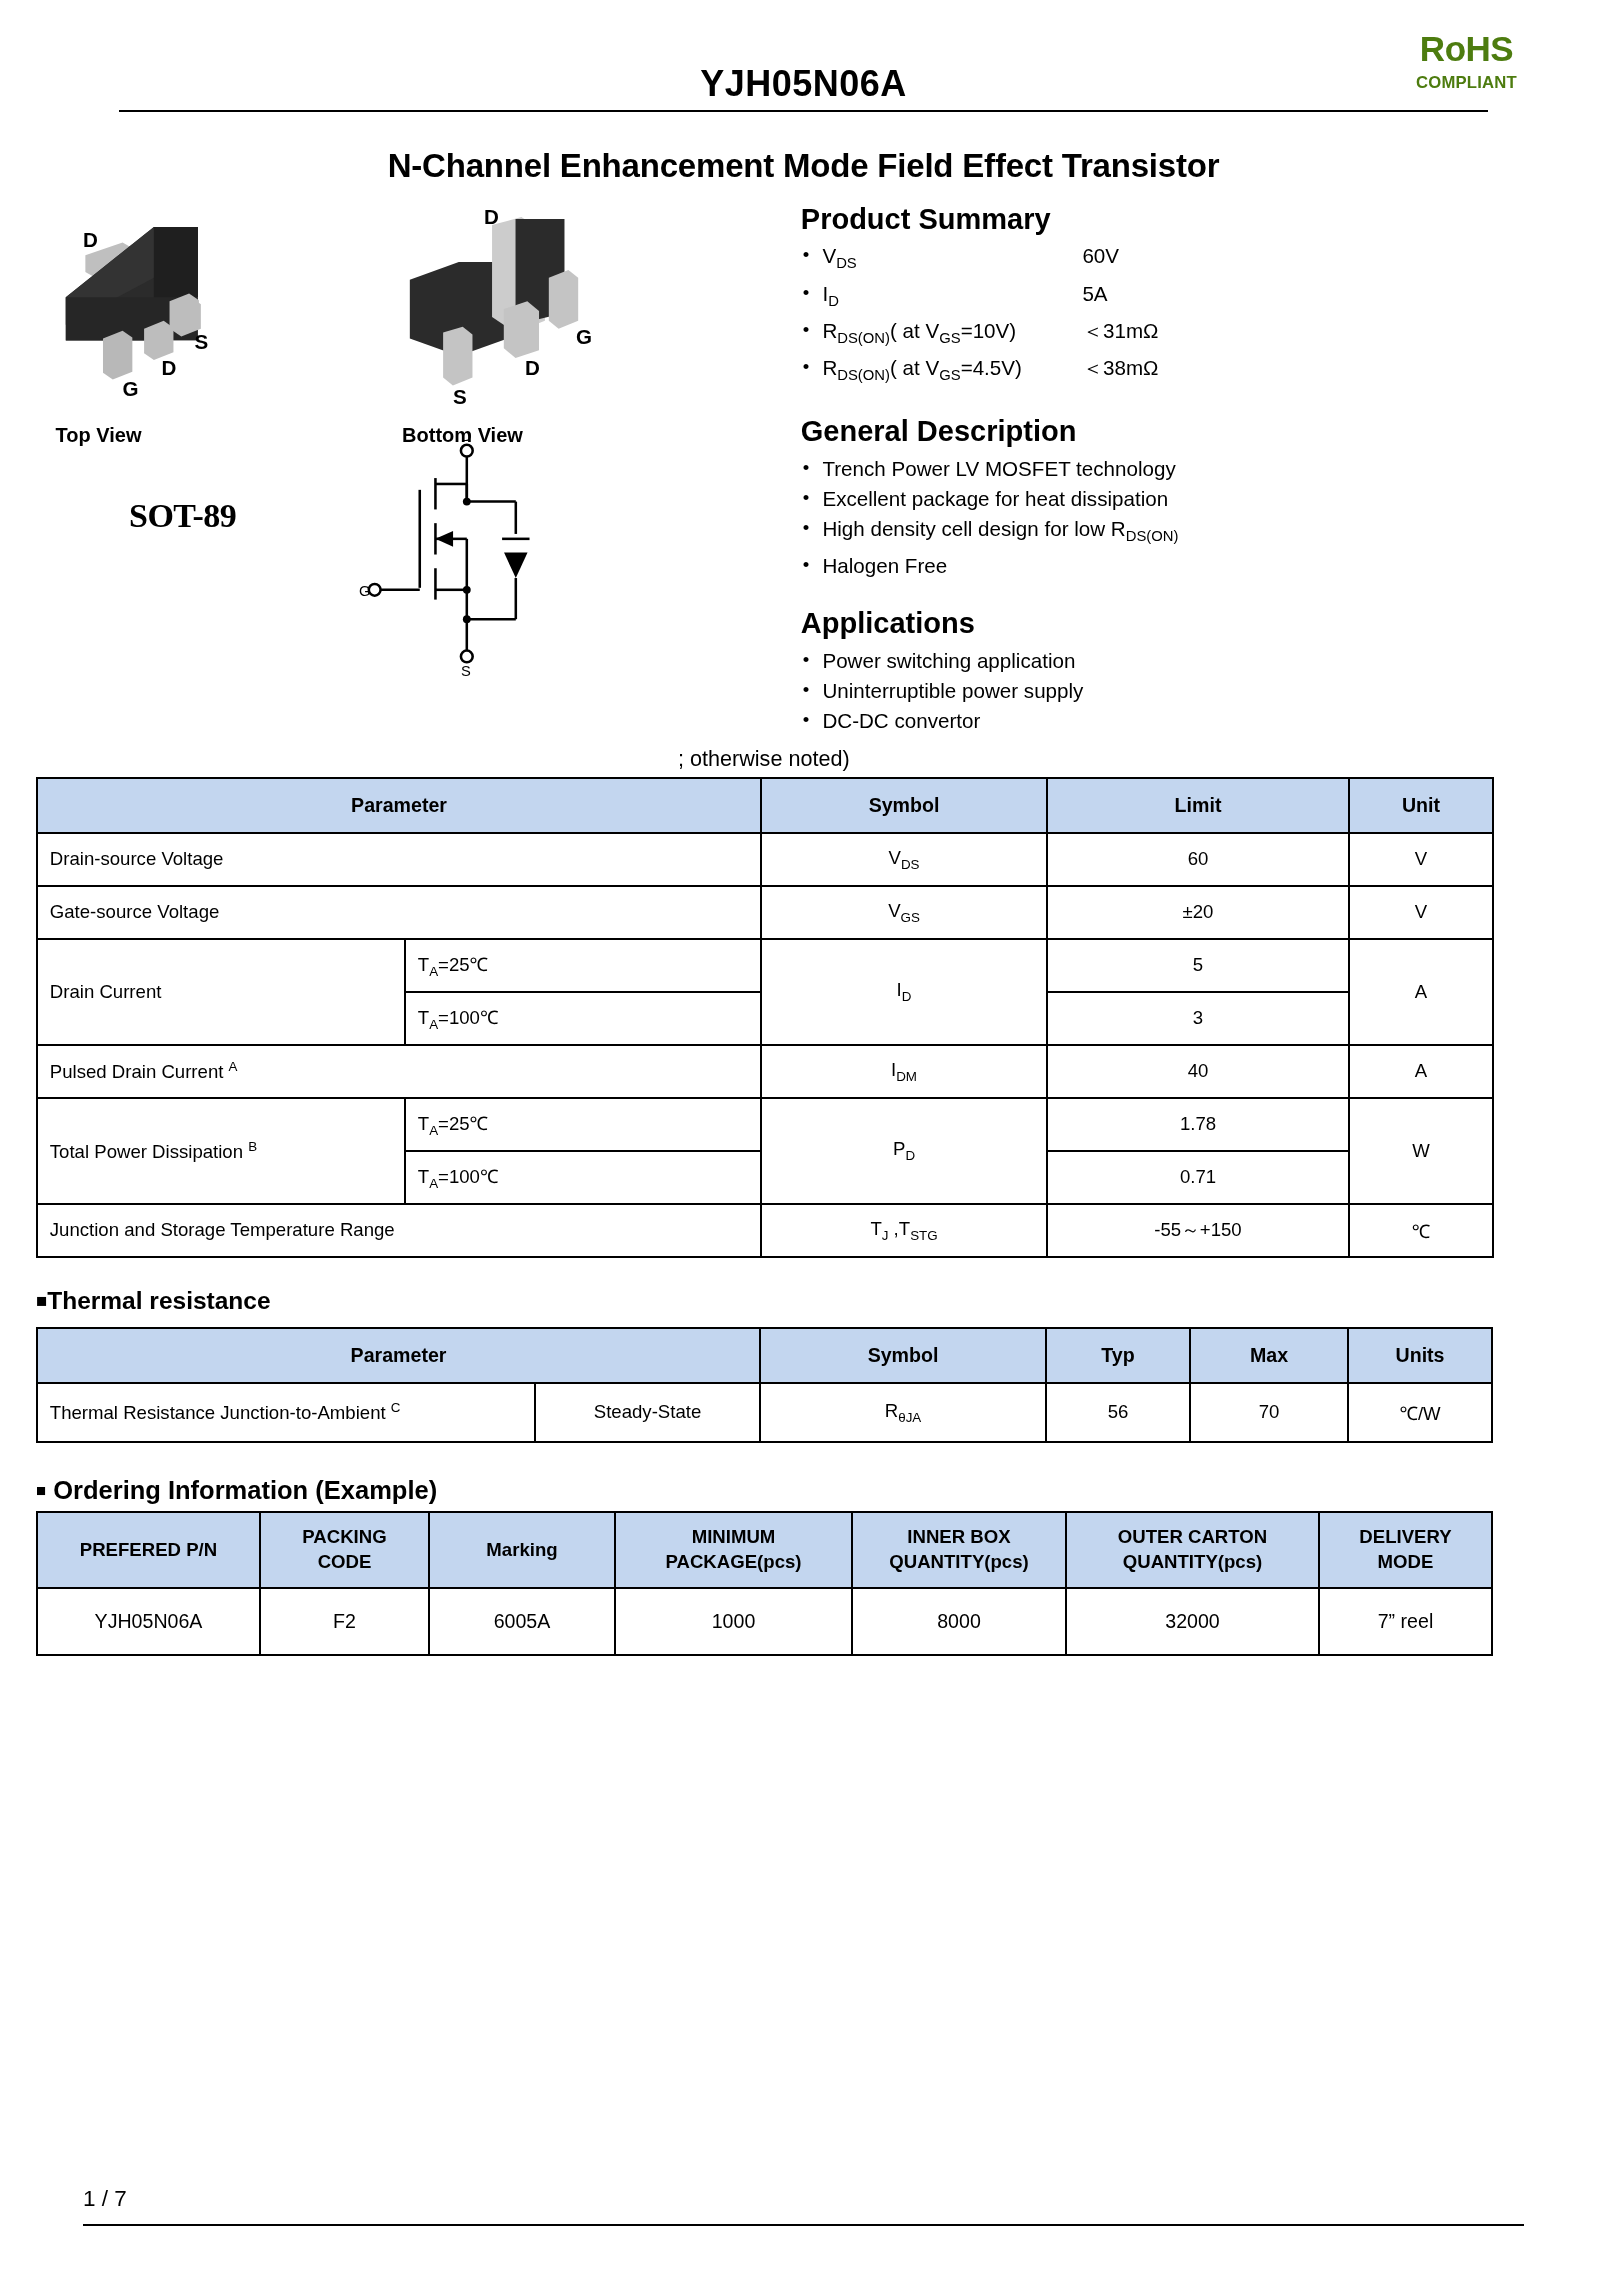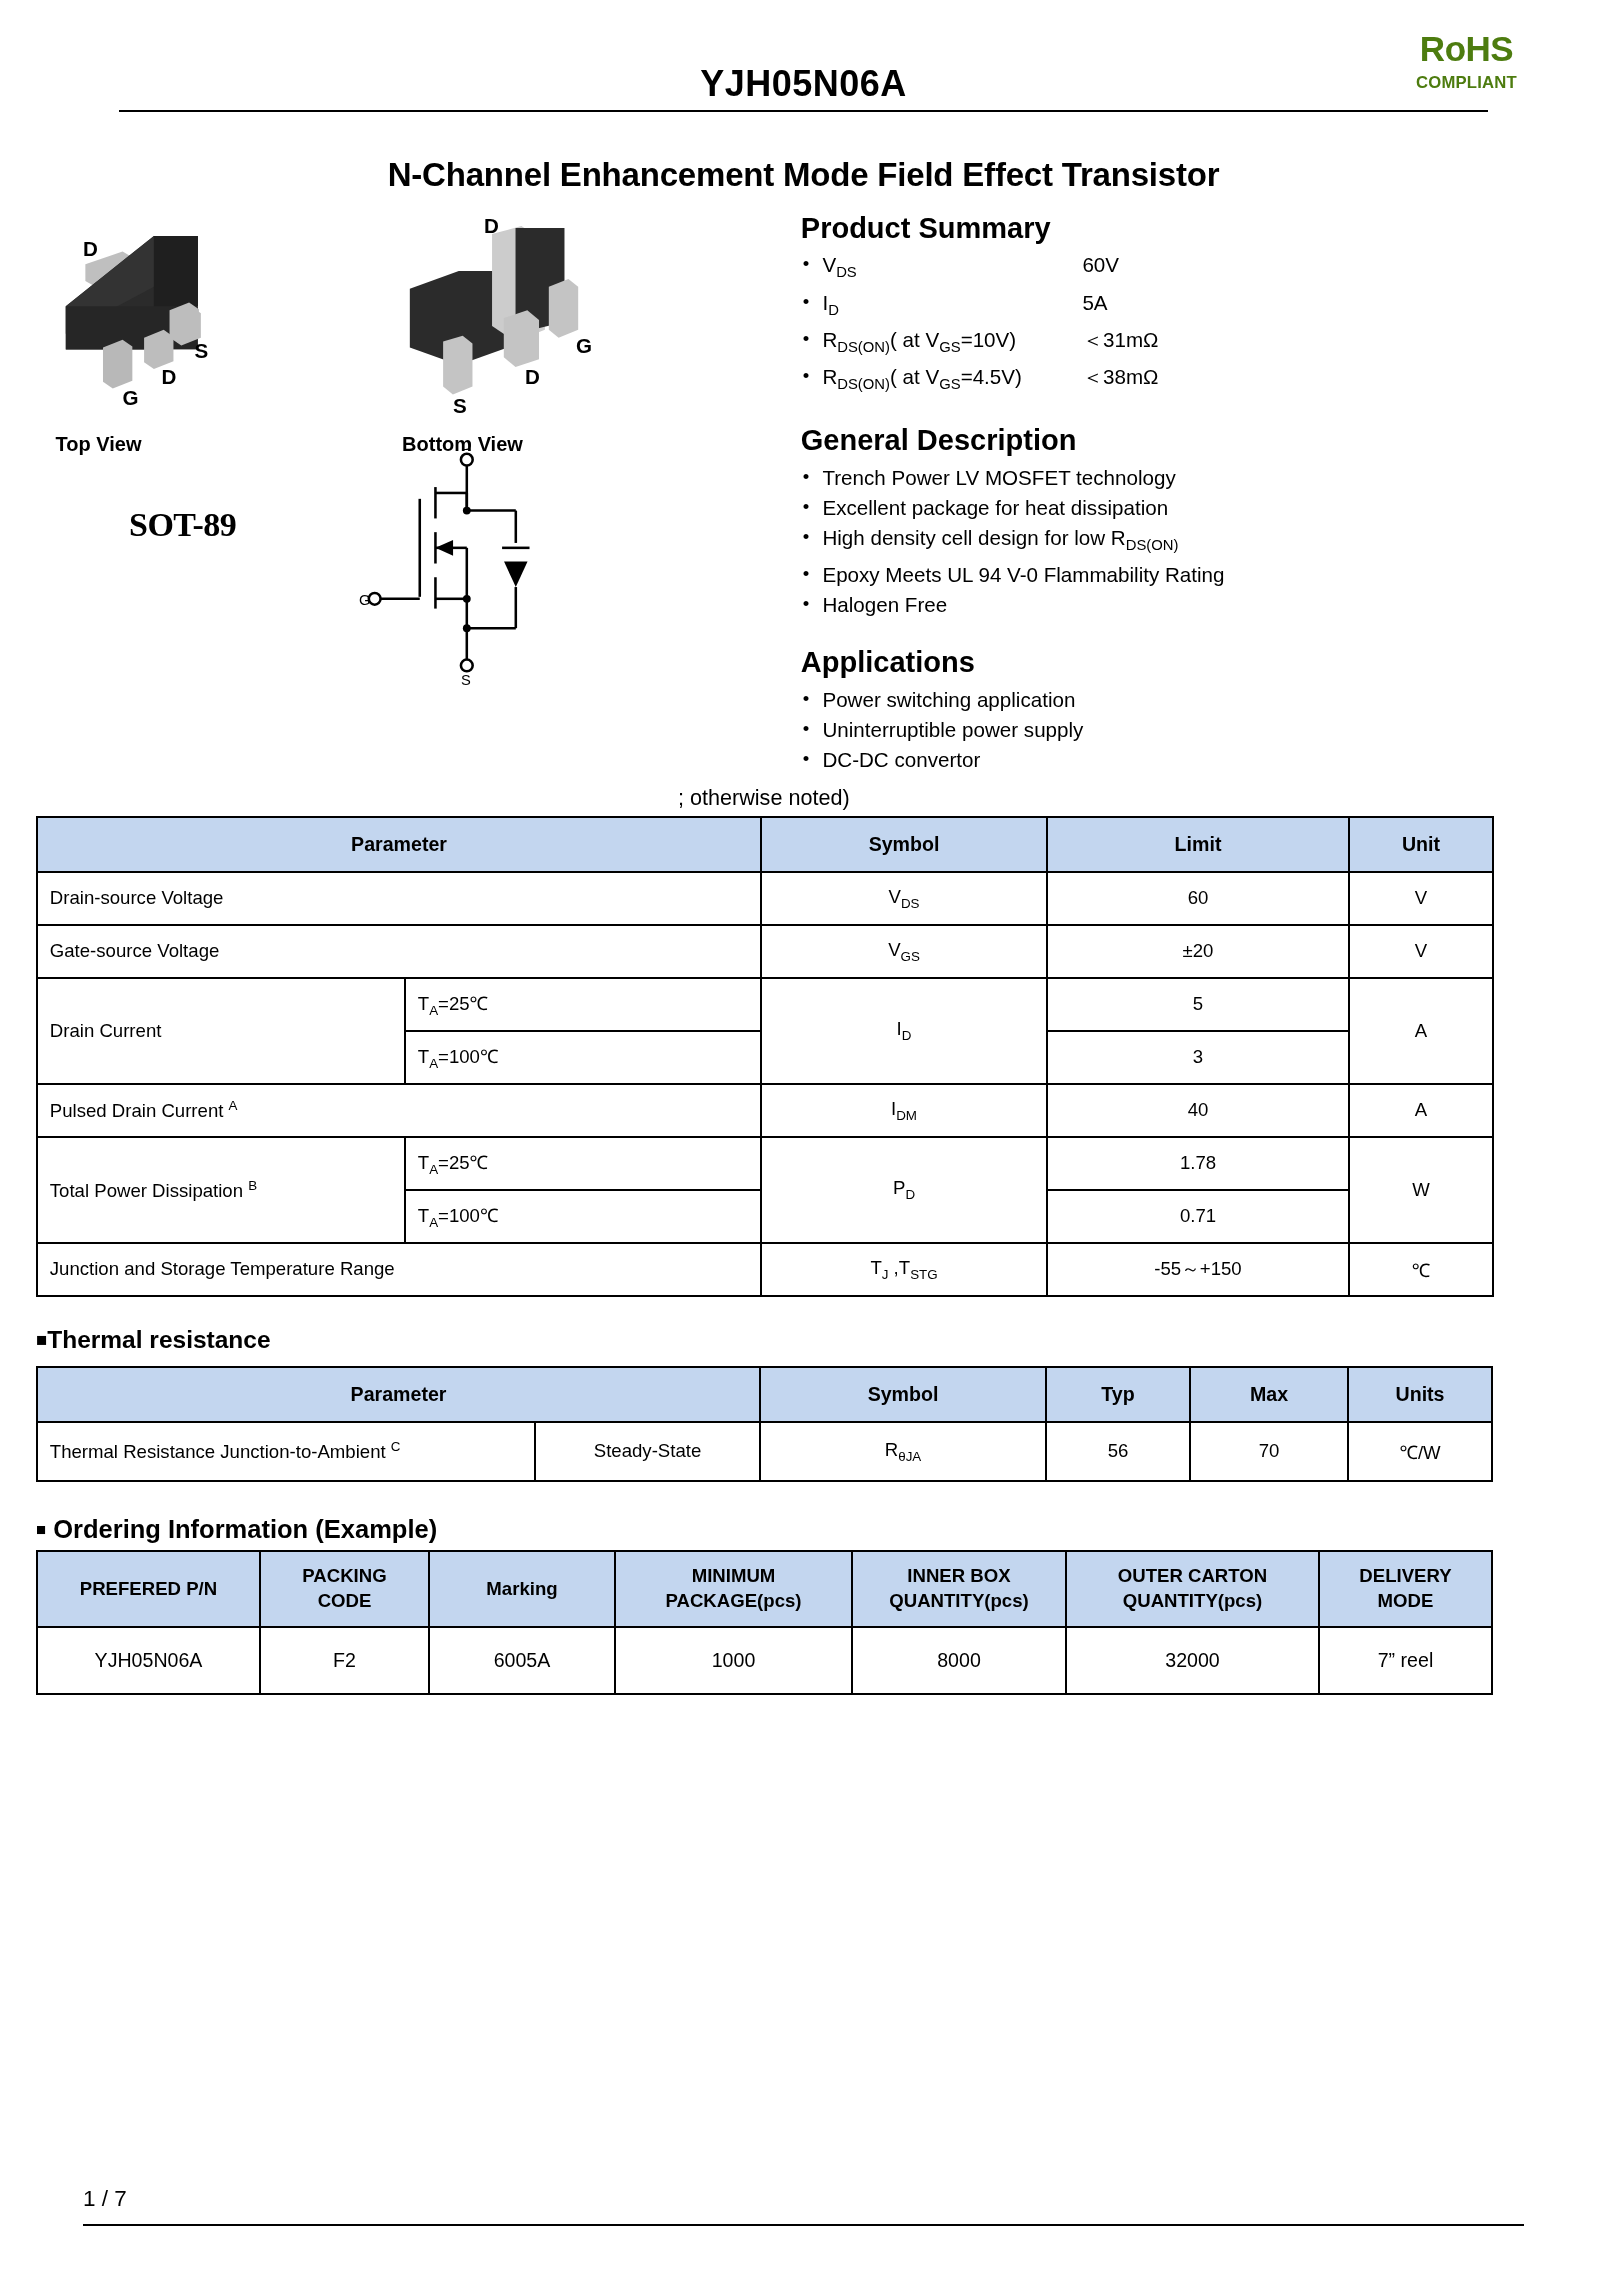--- a/index.html
+++ b/index.html
@@ -63,21 +63,21 @@
     position: absolute;
     left: 83px; right: 83px;
     top: 110px;
   }
 
   
   .main-title {
     text-align: center;
     font-size: 33px;
     font-weight: bold;
-    margin-top: 43px;
+    margin-top: 34px;
     letter-spacing: -0.2px;
   }
 
   
   .body-cols {
     display: flex;
     margin-top: 17.6px;
     position: relative;
   }
   .col-left {
@@ -399,21 +399,20 @@
           <span class="ps-name">R<sub>DS(ON)</sub>( at V<sub>GS</sub>=4.5V)</span>
           <span class="ps-val">＜38mΩ</span>
         </div>
       </div>
 
       <div class="sec-head gap">General Description</div>
       <ul class="bullets">
         <li>Trench Power LV MOSFET technology</li>
         <li>Excellent package for heat dissipation</li>
         <li><span>High density cell design for low R</span><sub>DS(ON)</sub></li>
-        <li>Epoxy Meets UL 94 V-0 Flammability Rating</li>
         <li>Halogen Free</li>
       </ul>
 
       <div class="sec-head gap">Applications</div>
       <ul class="bullets">
         <li>Power switching application</li>
         <li>Uninterruptible power supply</li>
         <li>DC-DC convertor</li>
       </ul>
     </div>

